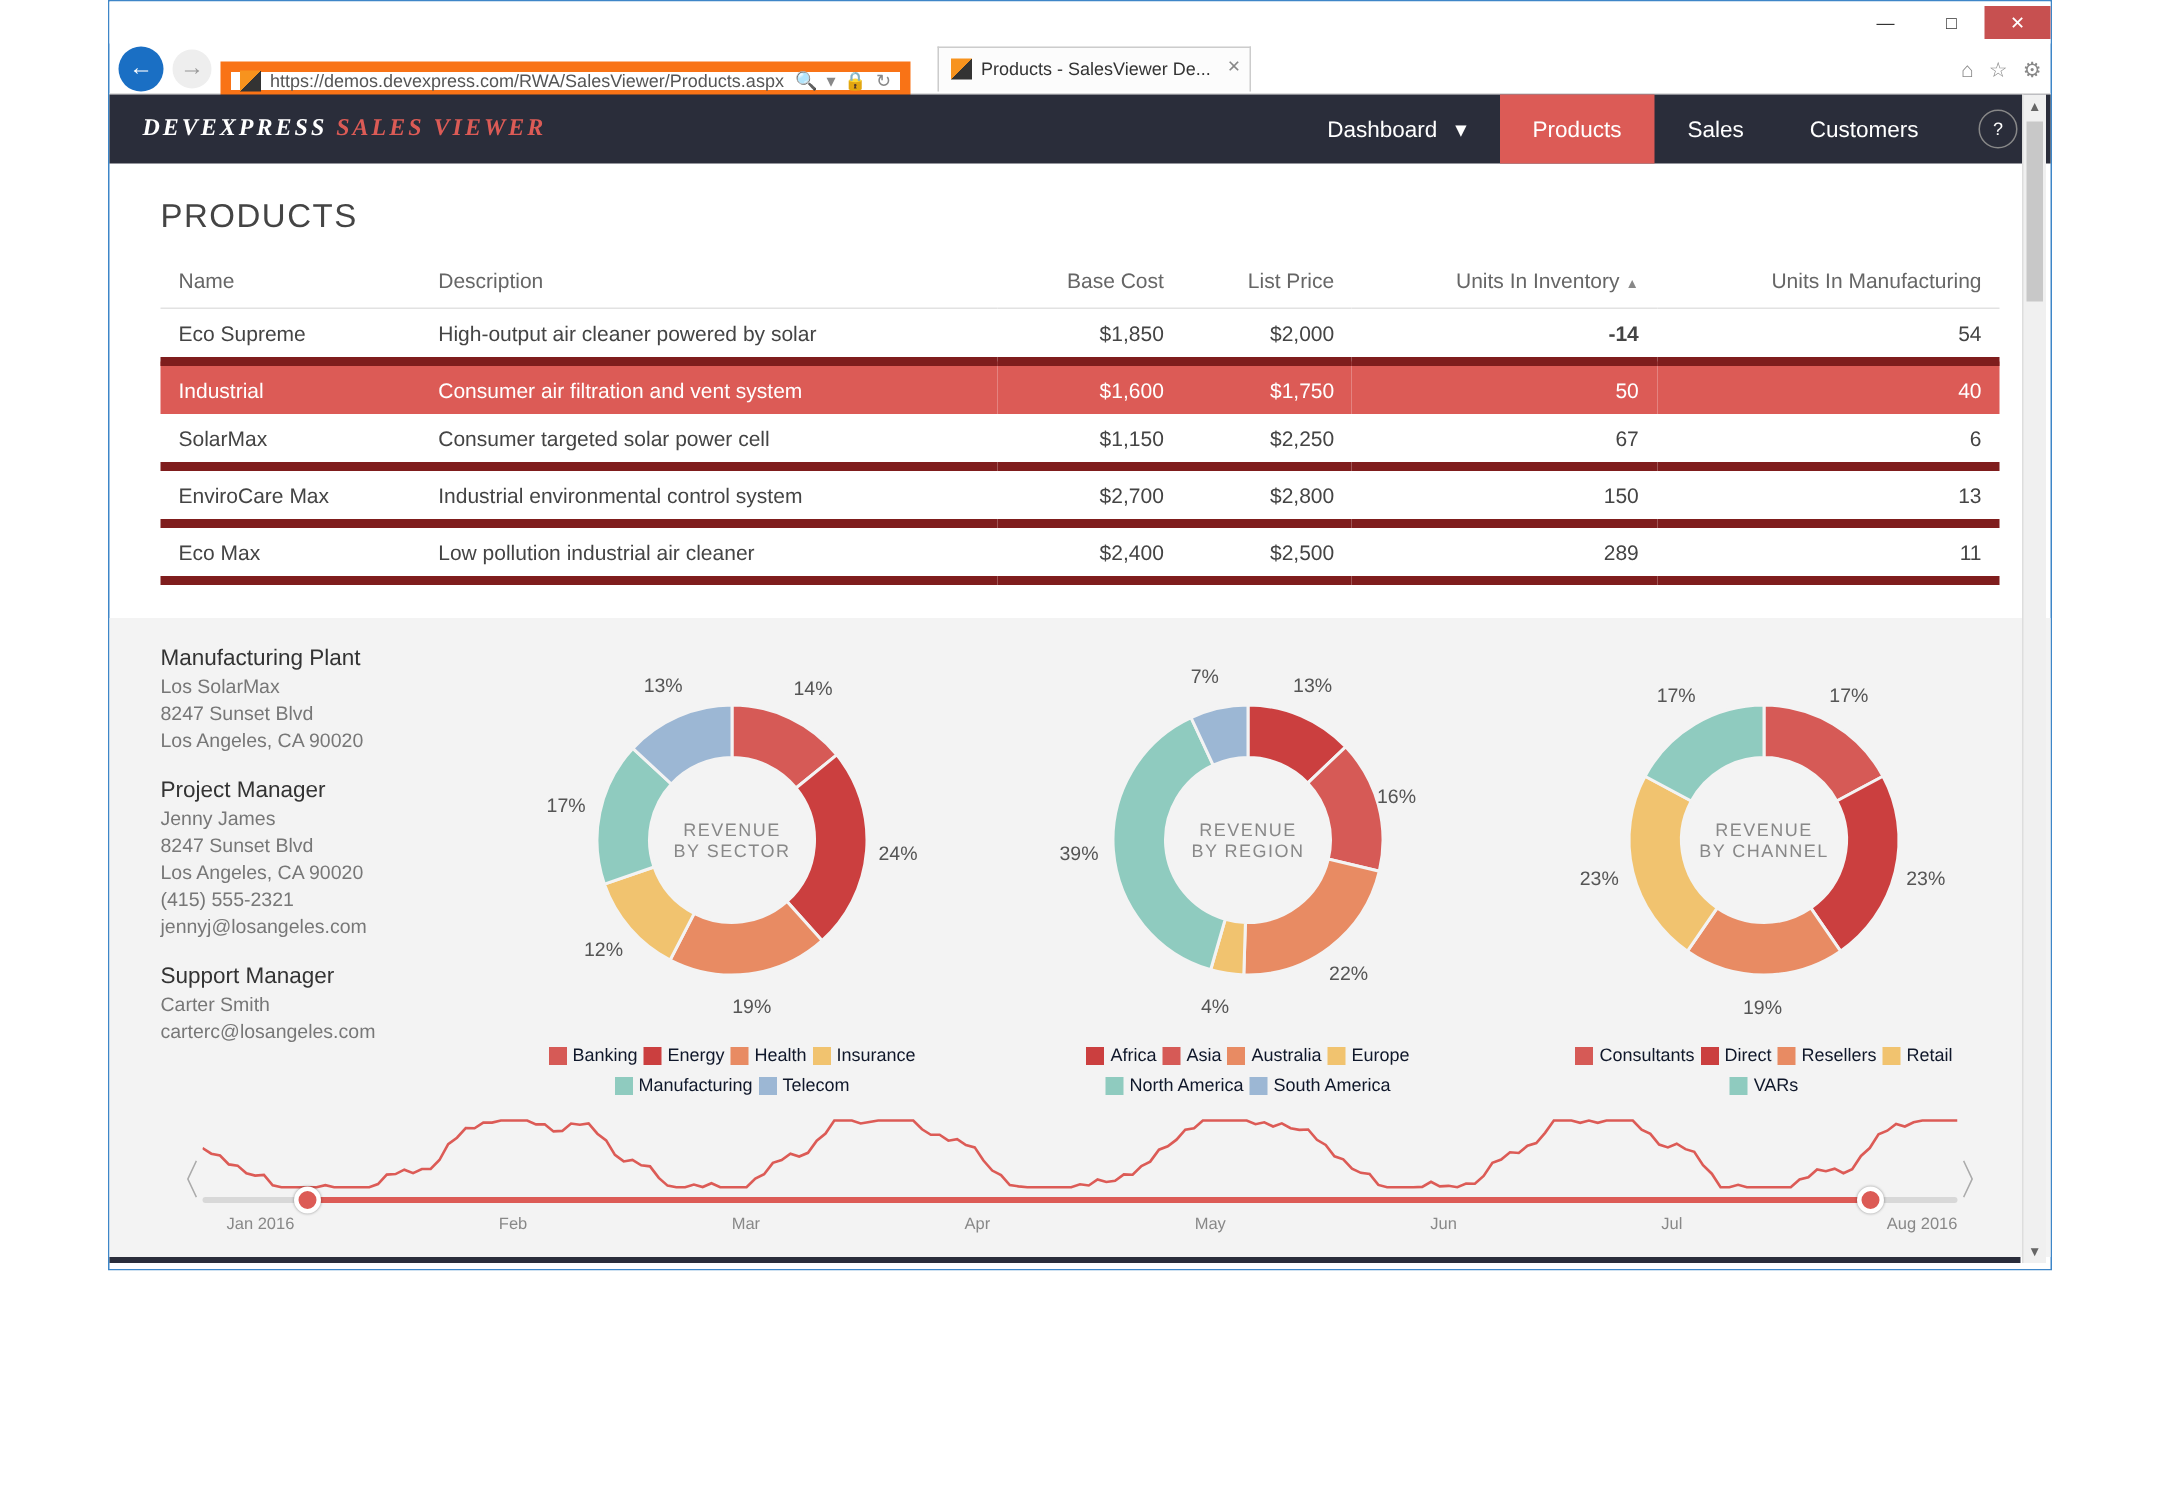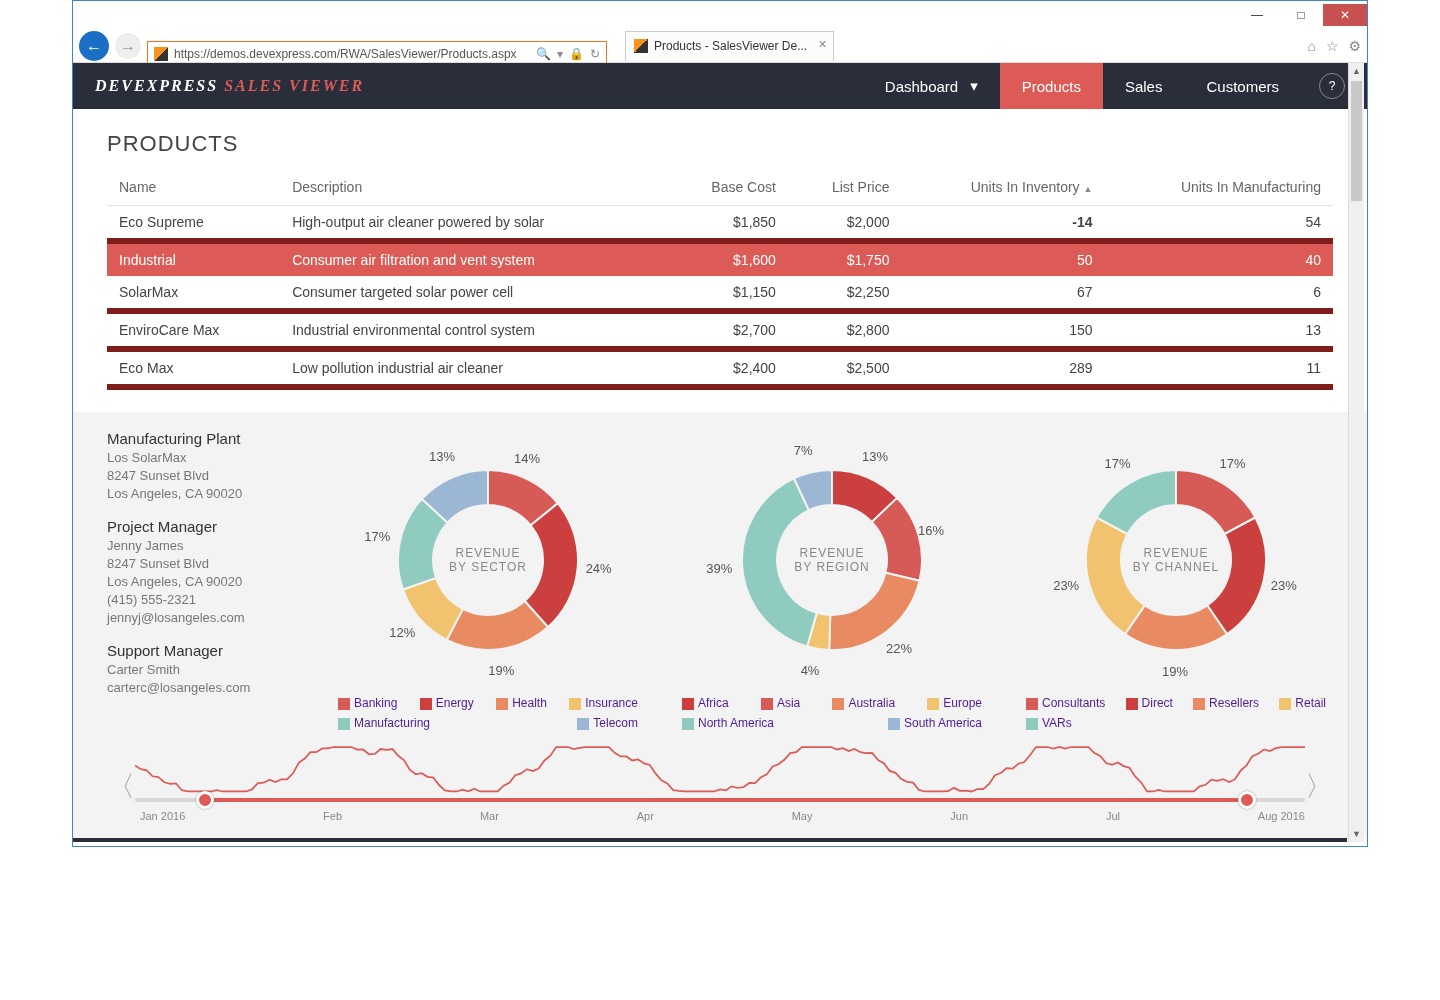--- a/index.html
+++ b/index.html
@@ -4,21 +4,21 @@
 <style>
   * { box-sizing: border-box; margin: 0; padding: 0; }
   body { font-family: "Segoe UI", Arial, sans-serif; background: #fff; color: #333; font-size: 14px; }
   .window { width: 1296px; border: 1px solid #3e86c8; margin: 0 auto; background: #fff; }
   .titlebar { height: 28px; background: #fff; display: flex; align-items: center; justify-content: flex-end; padding: 0 0 0 8px; }
   .win-btn { width: 44px; height: 22px; display: flex; align-items: center; justify-content: center; font-size: 12px; color: #333; }
   .win-close { background: #c75050; color: #fff; }
   .ie-toolbar { height: 34px; display: flex; align-items: center; padding: 2px 6px; gap: 6px; border-bottom: 1px solid #ddd; }
   .nav-btn { width: 30px; height: 30px; border-radius: 50%; background: #1a6fc4; color: #fff; display: flex; align-items: center; justify-content: center; font-size: 16px; }
   .nav-btn.fwd { background: #eee; color: #999; width: 26px; height: 26px; }
-  .addrbar { flex: 0 0 460px; height: 26px; border: 1px solid #f97316; display: flex; align-items: center; padding: 0 6px; gap: 6px; font-size: 12px; color: #555; margin-top: 17px; }
+  .addrbar { flex: 0 0 460px; height: 26px; border: 7px solid #f97316; display: flex; align-items: center; padding: 0 6px; gap: 6px; font-size: 12px; color: #555; margin-top: 17px; }
   .addr-favicon { width: 14px; height: 14px; background: linear-gradient(135deg,#f7931e 50%,#333 50%); }
   .addr-icons { margin-left:auto; display:flex; gap:6px; color:#888; font-size:12px; }
   .tabbar { display: flex; align-items: stretch; height: 30px; margin-left: 12px; }
   .tab { border: 1px solid #ccc; border-bottom: none; padding: 4px 26px 4px 8px; display: flex; align-items: center; gap: 6px; font-size: 12px; position: relative; background:#fcfcfc; }
   .tab .x { position:absolute; right:6px; top:6px; font-size:11px; color:#888;}
   .ie-btns { margin-left:auto; display:flex; gap:10px; color:#888; font-size:14px; }
 
   .app-header { background: #2a2d3a; color: #fff; height: 46px; display: flex; align-items: center; padding: 0 22px; }
   .brand { font-family: Georgia, serif; letter-spacing: 2px; font-size: 16px; font-style: italic; }
   .brand strong { font-weight: 700; font-style: italic; }
@@ -41,32 +41,32 @@
   .info-col { width: 200px; font-size: 13px; color: #777; }
   .info-col h4 { color: #333; font-size: 15px; font-weight: 400; margin-bottom: 2px; margin-top: 14px; }
   .info-col h4:first-child{margin-top:0;}
   .info-col div { line-height: 1.4; }
 
   .charts { flex: 1; display: flex; gap: 30px; justify-content: space-around; }
   .chart-block { display:flex; flex-direction:column; align-items:center; }
   .donut-wrap { position: relative; width: 260px; height: 260px; }
   .donut-center { position:absolute; inset:0; display:flex; flex-direction:column; align-items:center; justify-content:center; font-size:12px; color:#888; letter-spacing:1px; }
   .donut-labels span { position:absolute; font-size:13px; color:#555; }
-  .legend { display:flex; flex-wrap:wrap; gap: 6px 4px; justify-content:space-between; font-size:12px; color:#4c1d95; max-width:300px; margin-top:6px;}
+  .legend { display:flex; flex-wrap:wrap; gap: 6px 4px; justify-content:center; font-size:12px; color:#0f172a; max-width:300px; margin-top:6px;}
   .legend i { display:inline-block; width:12px; height:12px; margin-right:4px; vertical-align:middle;}
 
   .spark-row { background:#f3f3f3; padding: 4px 34px 18px; }
   .spark-box { position:relative; height: 80px; }
   .spark-nav { position:absolute; top:28px; font-size:28px; color:#aaa; user-select:none;}
   .spark-nav.l{left:0;} .spark-nav.r{right:0;}
   .spark-inner { margin: 0 28px; position:relative; height:100%; }
   .spark-track { position:absolute; left:0; right:0; bottom:18px; height:4px; background:#d8d8d8; border-radius:2px;}
   .spark-sel { position:absolute; bottom:18px; height:4px; background:#dc5b56; border-radius:2px;}
   .spark-handle { position:absolute; bottom:11px; width:18px; height:18px; border-radius:50%; background:#dc5b56; border:3px solid #fff; box-shadow:0 0 2px rgba(0,0,0,.4); transform:translateX(-50%);}
-  .spark-ticks { position:absolute; left:5px; right:0; bottom:-2px; display:flex; justify-content:space-between; font-size:11px; color:#888;}
+  .spark-ticks { position:absolute; left:16px; right:0; bottom:-2px; display:flex; justify-content:space-between; font-size:11px; color:#888;}
   .sparkline { position:absolute; left:0; right:0; top:0; bottom:24px; }
 
   .vscroll { position:absolute; right:3px; top:0; bottom:0; width:16px; background:#f0f0f0; border-left:1px solid #ddd; }
   .vscroll .up,.vscroll .dn{height:16px;display:flex;align-items:center;justify-content:center;font-size:9px;color:#666;}
   .vscroll .thumb{position:absolute; left:2px; right:2px; top:18px; height:120px; background:#c8c8c8;}
   .bottom-accent{height:4px;background:#2a2d3a;margin:0 20px 4px 0;}
 </style>
 </head>
 <body>
 
@@ -198,21 +198,21 @@
                 <path d="M 130 40 A 90 90 0 0 1 199.85318178625812 73.25025996239297 L 172.68805553604662 95.31960331035125 A 55 55 0 0 0 130 75 Z" fill="#d65a56" stroke="#f3f3f3" stroke-width="2"></path>
                 <path d="M 199.85318178625812 73.25025996239297 A 90 90 0 0 1 190.00921004646625 197.0738004708179 L 166.67229502839604 170.9895447321665 A 55 55 0 0 0 172.68805553604662 95.31960331035125 Z" fill="#cb3f3f" stroke="#f3f3f3" stroke-width="2"></path>
                 <path d="M 190.00921004646625 197.0738004708179 A 90 90 0 0 1 88.75961304453307 209.9951903789431 L 104.79754130499244 178.8859496760208 A 55 55 0 0 0 166.67229502839604 170.9895447321665 Z" fill="#e88b63" stroke="#f3f3f3" stroke-width="2"></path>
                 <path d="M 88.75961304453307 209.9951903789431 A 90 90 0 0 1 44.94992631567983 159.43611669856796 L 78.02495497069324 147.9887379824582 A 55 55 0 0 0 104.79754130499244 178.8859496760208 Z" fill="#f1c36f" stroke="#f3f3f3" stroke-width="2"></path>
                 <path d="M 44.94992631567983 159.43611669856796 A 90 90 0 0 1 63.88674622082196 68.93415295985815 L 89.59745602383563 92.68198236435776 A 55 55 0 0 0 78.02495497069324 147.9887379824582 Z" fill="#8fcbbf" stroke="#f3f3f3" stroke-width="2"></path>
                 <path d="M 63.88674622082196 68.93415295985815 A 90 90 0 0 1 129.99999999999997 40 L 130 75 A 55 55 0 0 0 89.59745602383563 92.68198236435776 Z" fill="#9cb7d4" stroke="#f3f3f3" stroke-width="2"></path>
               </svg><div class="donut-center">
                 <div>REVENUE</div>
                 <div>BY SECTOR</div>
               </div><div class="donut-labels">
-                <span style="left: 156px; top: 20.8722px;">14%</span>
+                <span style="left: 171px; top: 20.8722px;">14%</span>
                 <span style="left: 227.648px; top: 130.876px;">24%</span>
                 <span style="left: 130.178px; top: 233.099px;">19%</span>
                 <span style="left: 31.356px; top: 195.344px;">12%</span>
                 <span style="left: 6.37413px; top: 99.0617px;">17%</span>
                 <span style="left: 71.0958px; top: 19.3959px;">13%</span>
               </div></div>
             <div class="legend">
               <span><i style="background:#d65a56"></i>Banking</span>
               <span><i style="background:#cb3f3f"></i>Energy</span>
               <span><i style="background:#e88b63"></i>Health</span>

